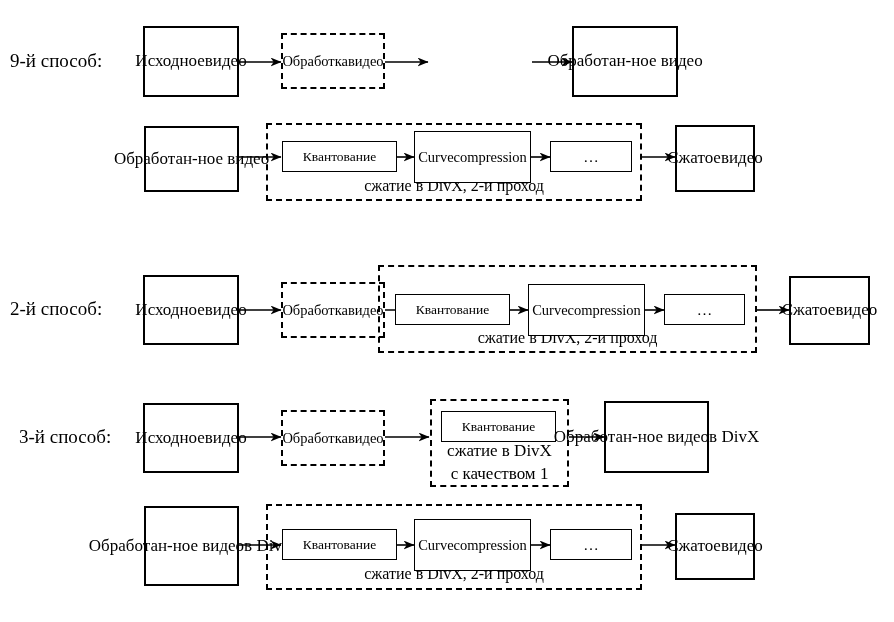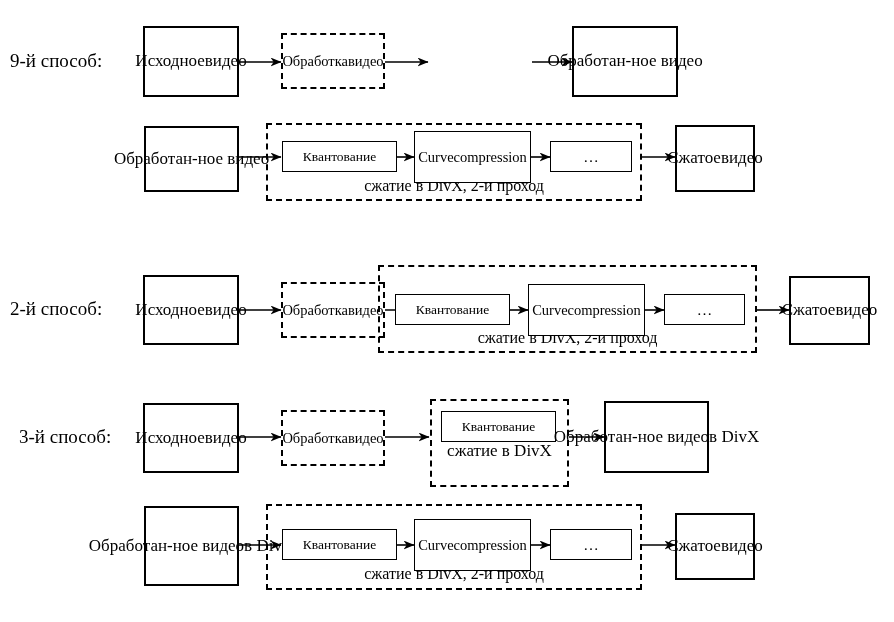--- a/index.html
+++ b/index.html
@@ -196,20 +196,23 @@
 
   <div class="node dashed fs14" style="left:281px; top:410px; width:104px; height:56px;">
     <span class="ln">Обработка</span>
     <span class="ln">видео</span>
   </div>
 
   <div class="dashed" style="position:absolute; left:430px; top:399px; width:139px; height:88px; box-sizing:border-box;"></div>
   <div class="cap" style="left:430px; top:441px; width:139px; font-size:17px;">
     <span>сжатие в DivX</span>
   </div>
+  <div class="cap" style="left:430px; top:464px; width:139px; font-size:17px;">
+    <span>с качеством 1</span>
+  </div>
 
   <div class="node solid-thin fs13" style="left:441px; top:411px; width:115px; height:31px;">
     <span class="ln">Квантование</span>
   </div>
 
   <div class="node solid-thick fs17" style="left:604px; top:401px; width:105px; height:72px;">
     <span class="ln">Обработан-</span>
     <span class="ln">ное видео</span>
     <span class="ln">в DivX</span>
   </div>

